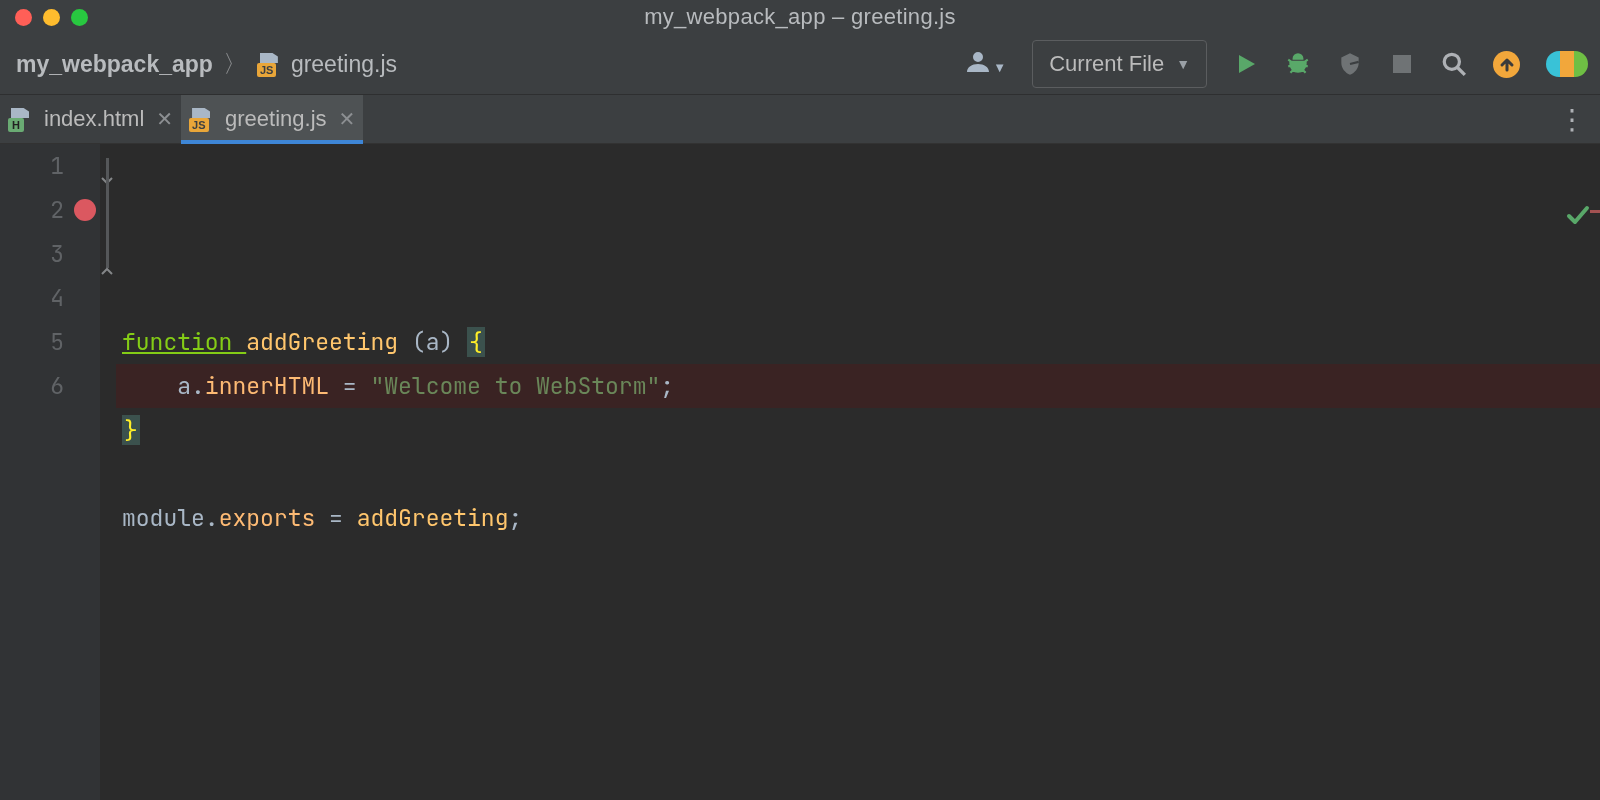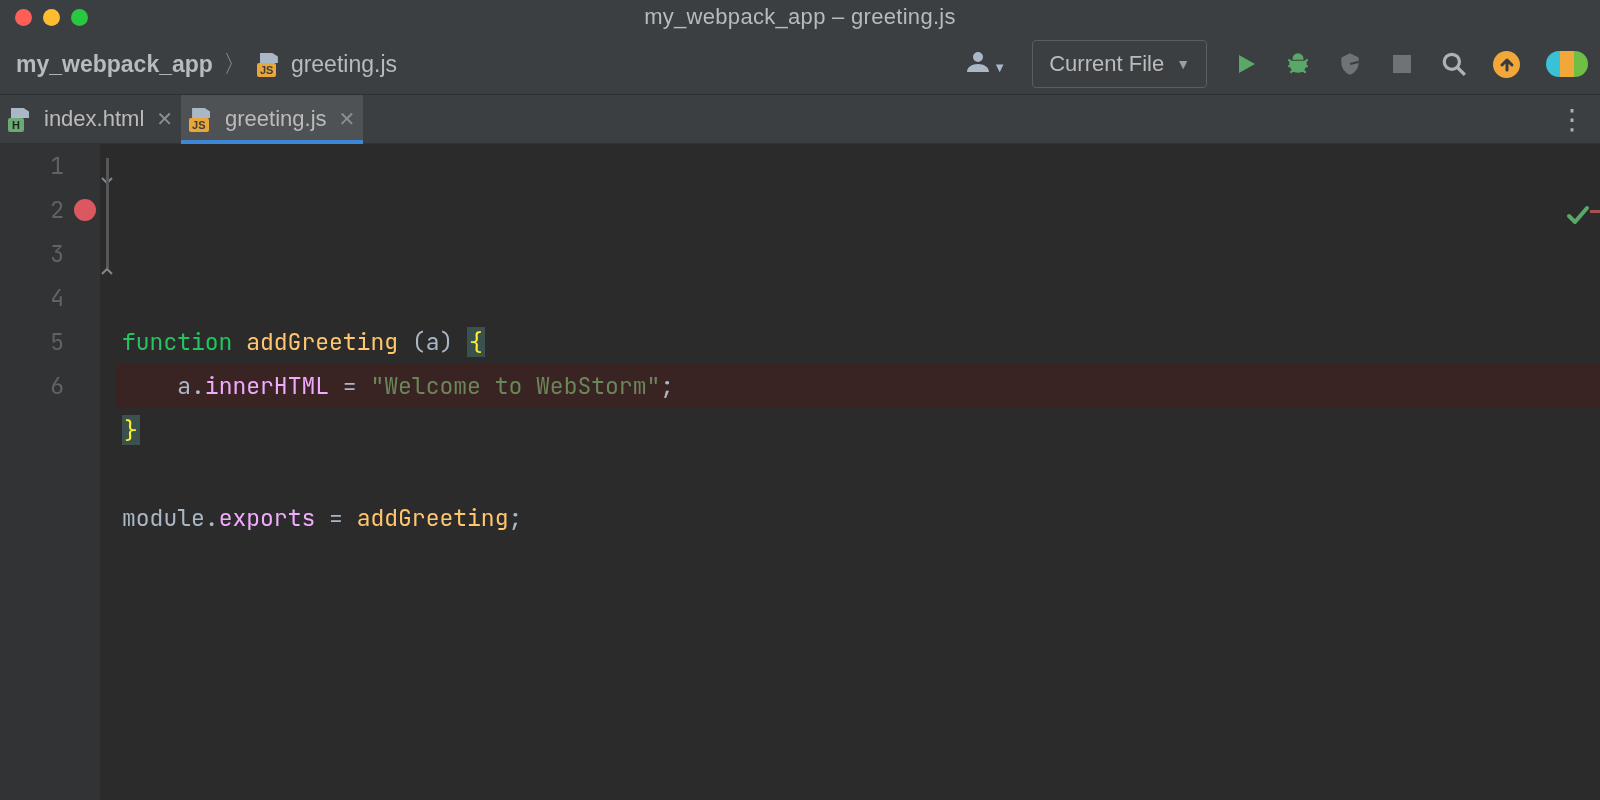--- a/index.html
+++ b/index.html
@@ -135,26 +135,26 @@
     position:absolute;left:6px;width:3px;background:#555759;
   }
   .fold-strip .fold-start,.fold-strip .fold-end{
     position:absolute;left:0;width:16px;height:16px;color:#888;
   }
   .code{flex:1;position:relative;white-space:pre;}
   .line{height:44px;padding-left:6px;}
   .line.bp-line{background:#3A2323;}
 
   
-  .kw{color:#22c55e;}
+  .kw{color:#84cc16;text-decoration:underline;}
   .fn{color:#FFC66D;}
   .param{color:#A9B7C6;}
   .punct{color:#A9B7C6;}
   .brace{color:#FFEF28;background:#3B514D;padding:0 2px;}
-  .prop{color:#f0abfc;}
+  .prop{color:#fdba74;}
   .op{color:#A9B7C6;}
   .str{color:#6A8759;}
   .ident{color:#A9B7C6;}
 
   .check{
     position:absolute;top:8px;right:10px;color:#59A869;font-size:26px;
   }
   .scroll-err{
     position:absolute;right:0;top:66px;width:10px;height:3px;background:#A35252;
   }

